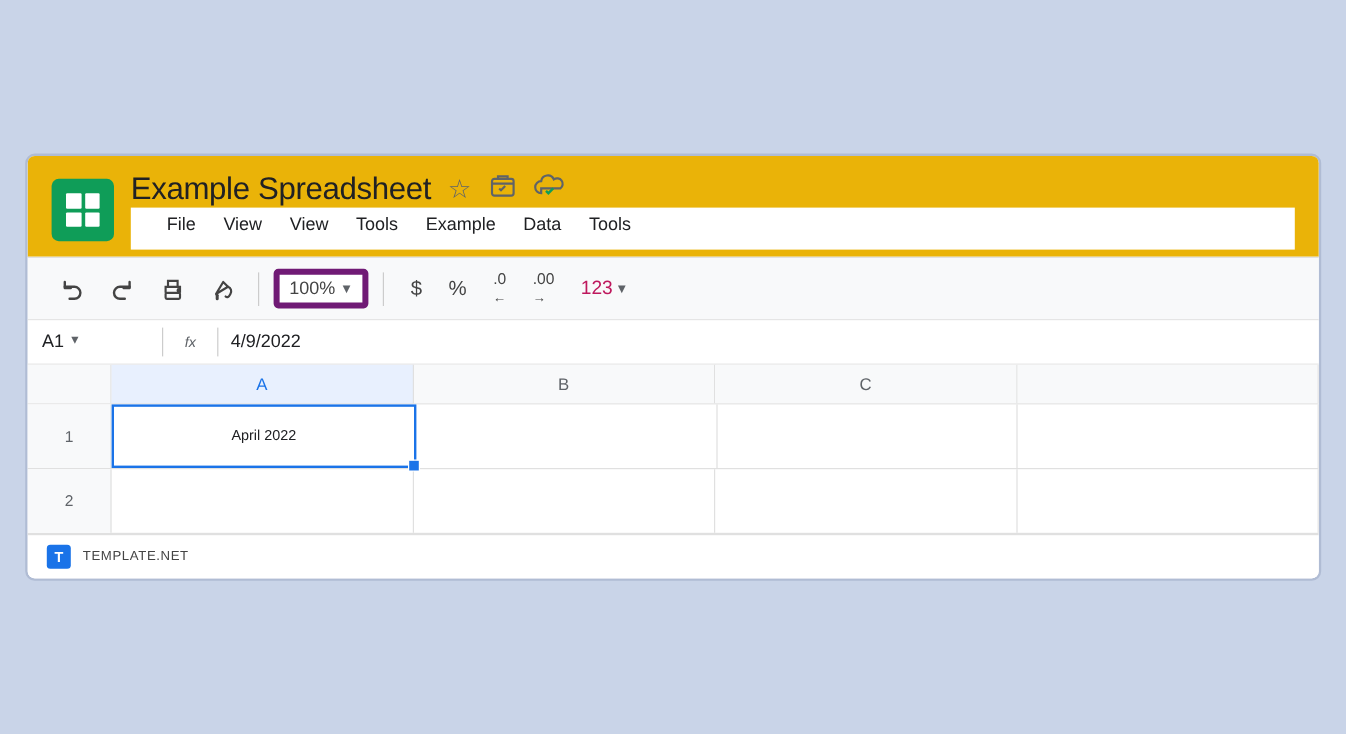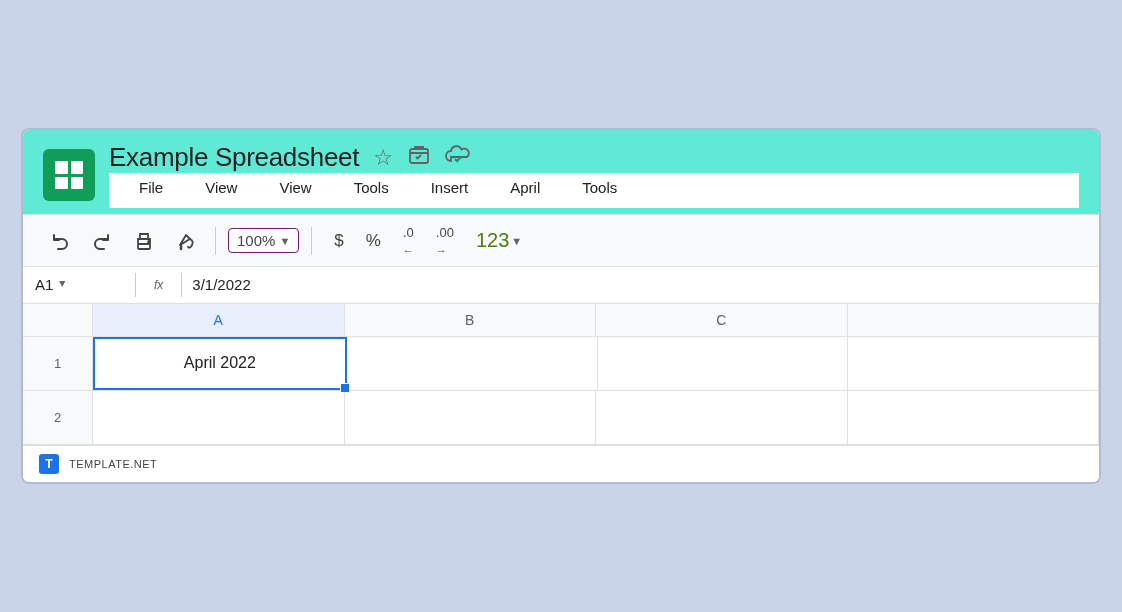--- a/index.html
+++ b/index.html
@@ -16,21 +16,21 @@
       border: 2px solid #b0bcd4;
       border-radius: 8px;
       width: 1080px;
       overflow: hidden;
     }
     
     .title-bar {
       display: flex;
       align-items: center;
       padding: 12px 20px 6px 20px;
-      background: #5eead4;
+      background: #eab308;
       gap: 14px;
       justify-content: flex-end;
     }
     .sheets-logo {
       width: 52px;
       height: 52px;
       background: #0f9d58;
       border-radius: 6px;
       display: flex;
       align-items: center;
@@ -70,21 +70,21 @@
       align-items: center;
     }
     .title-icon {
       font-size: 22px;
       color: #5f6368;
       cursor: pointer;
     }
     
     .menu-bar {
       display: flex;
-      gap: 22px;
+      gap: 3px;
       padding: 2px 20px 8px 20px;
       background: #fff;
     }
     .menu-item {
       font-size: 15px;
       color: #202124;
       padding: 4px 10px;
       border-radius: 4px;
       cursor: pointer;
       white-space: nowrap;
@@ -113,21 +113,21 @@
     .toolbar-divider {
       width: 1px;
       height: 28px;
       background: #ccc;
       margin: 0 4px;
     }
     .zoom-control {
       display: flex;
       align-items: center;
       gap: 4px;
-      border: 1px solid #701a75;
+      border: 5px solid #701a75;
       border-radius: 4px;
       padding: 3px 8px;
       cursor: pointer;
       background: #fff;
       font-size: 15px;
       color: #444;
     }
     .format-controls {
       display: flex;
       align-items: center;
@@ -321,22 +321,22 @@
             </svg>
           </span>
         </div>
       </div>
 
       <div class="menu-bar">
         <span class="menu-item">File</span>
         <span class="menu-item">View</span>
         <span class="menu-item">View</span>
         <span class="menu-item">Tools</span>
-        <span class="menu-item">Insert</span>
-        <span class="menu-item">April</span>
+        <span class="menu-item">Example</span>
+        <span class="menu-item">Data</span>
         <span class="menu-item">Tools</span>
       </div>
     </div>
   </div>
 
   <div class="toolbar">
     <div class="toolbar-btn" title="Undo">
       <svg width="20" height="20" viewBox="0 0 20 20" fill="none" stroke="#444" stroke-width="2">
         <path d="M4 8H12a5 5 0 0 1 0 10H8" stroke-linecap="round"></path>
         <polyline points="4,4 4,9 9,9" stroke-linecap="round" stroke-linejoin="round"></polyline>
@@ -378,51 +378,51 @@
       </div>
       <div class="format-btn" style="display:flex;flex-direction:column;align-items:center;font-size:13px;line-height:1.2;">
         <span>.0</span>
         <span style="font-size:11px;">←</span>
       </div>
       <div class="format-btn" style="display:flex;flex-direction:column;align-items:flex-start;font-size:13px;line-height:1.2;">
         <span>.00</span>
         <span style="font-size:11px;">→</span>
       </div>
       <div class="format-btn" style="display:flex;align-items:center;gap:2px;">
-        <span style="font-size:20px;color:#4d7c0f;">123</span>
+        <span style="font-size:16px;color:#be185d;">123</span>
         <span style="font-size:11px;color:#5f6368;">▼</span>
       </div>
     </div>
   </div>
 
   <div class="formula-bar">
     <div class="cell-ref">
       <span style="font-size:15px;color:#202124;">A1</span>
       <span class="cell-ref-chevron">▾</span>
     </div>
     <div class="formula-divider"></div>
     <span class="fx-label">fx</span>
     <div class="formula-divider"></div>
-    <span class="formula-value">3/1/2022</span>
+    <span class="formula-value">4/9/2022</span>
   </div>
 
   <div class="grid-container">
 
     <div class="grid-header-row">
       <div class="row-num-header"></div>
       <div class="col-header active">A</div>
       <div class="col-header">B</div>
       <div class="col-header">C</div>
       <div class="col-header"></div>
     </div>
 
     <div class="grid-row">
       <div class="row-num">1</div>
       <div class="grid-cell selected">
-        <span style="font-size:16px;color:#202124;">April 2022</span>
+        <span style="font-size:12px;color:#202124;">April 2022</span>
       </div>
       <div class="grid-cell"></div>
       <div class="grid-cell"></div>
       <div class="grid-cell"></div>
     </div>
 
     <div class="grid-row">
       <div class="row-num">2</div>
       <div class="grid-cell"></div>
       <div class="grid-cell"></div>

